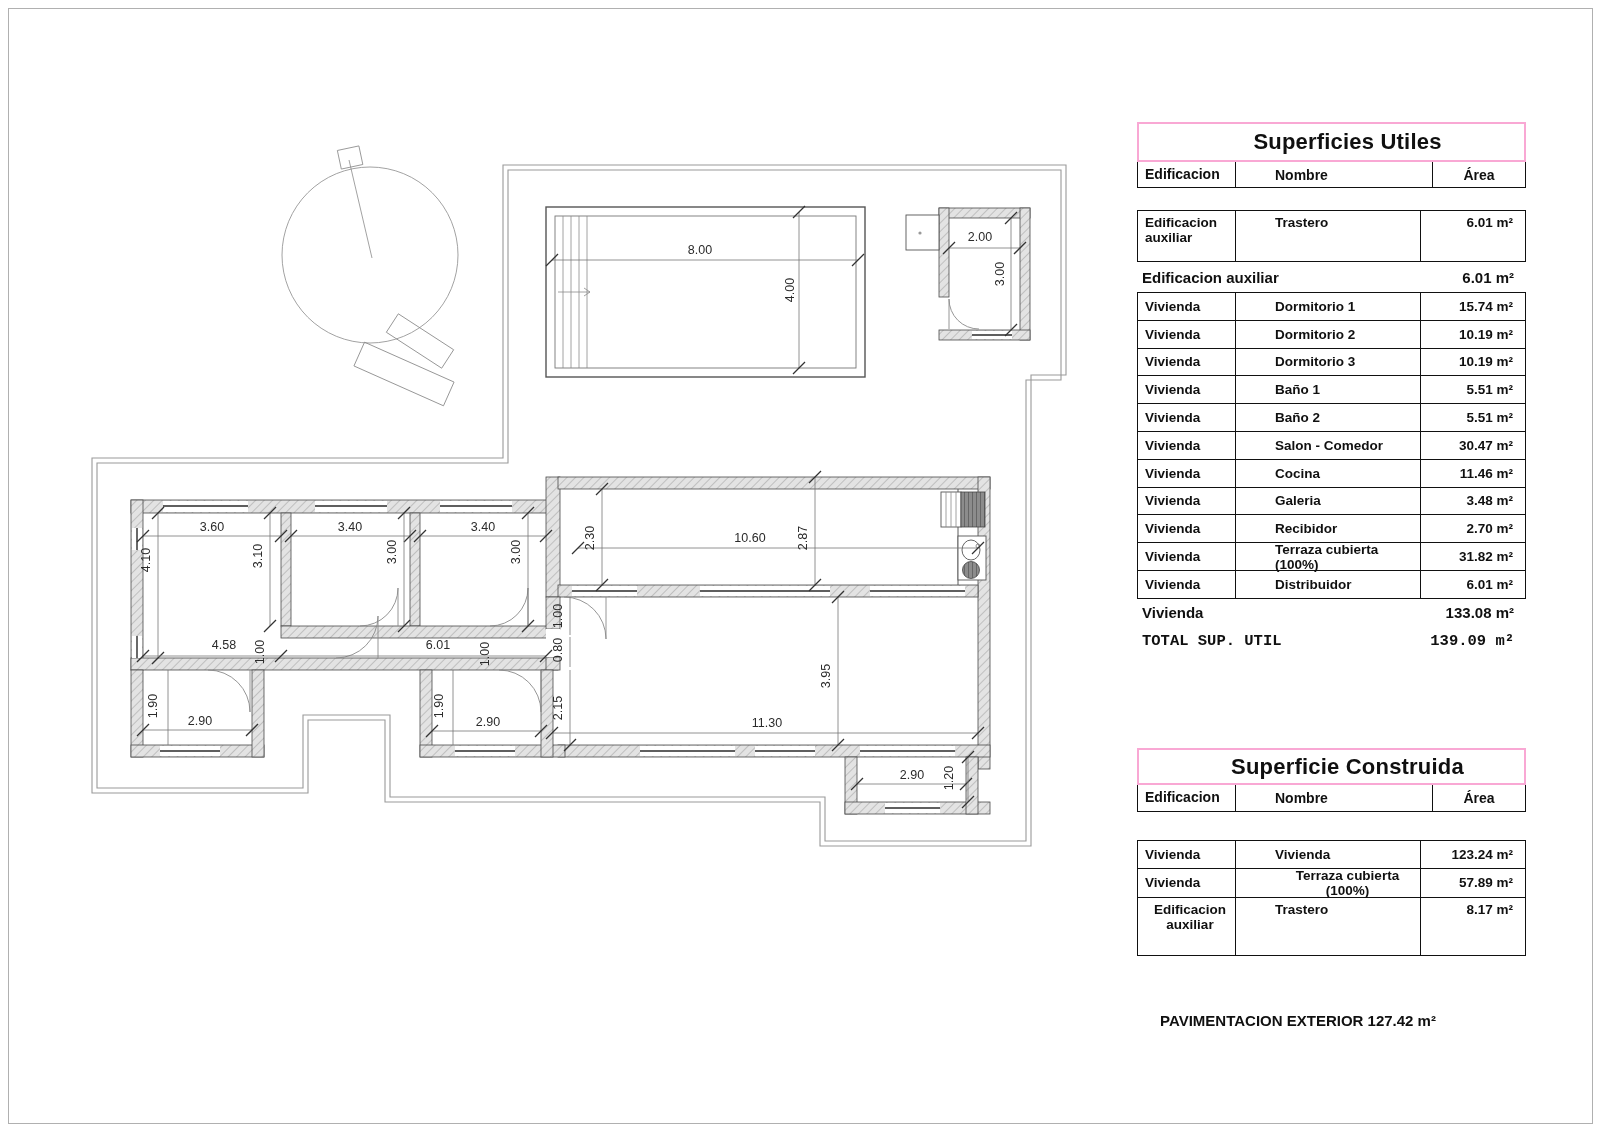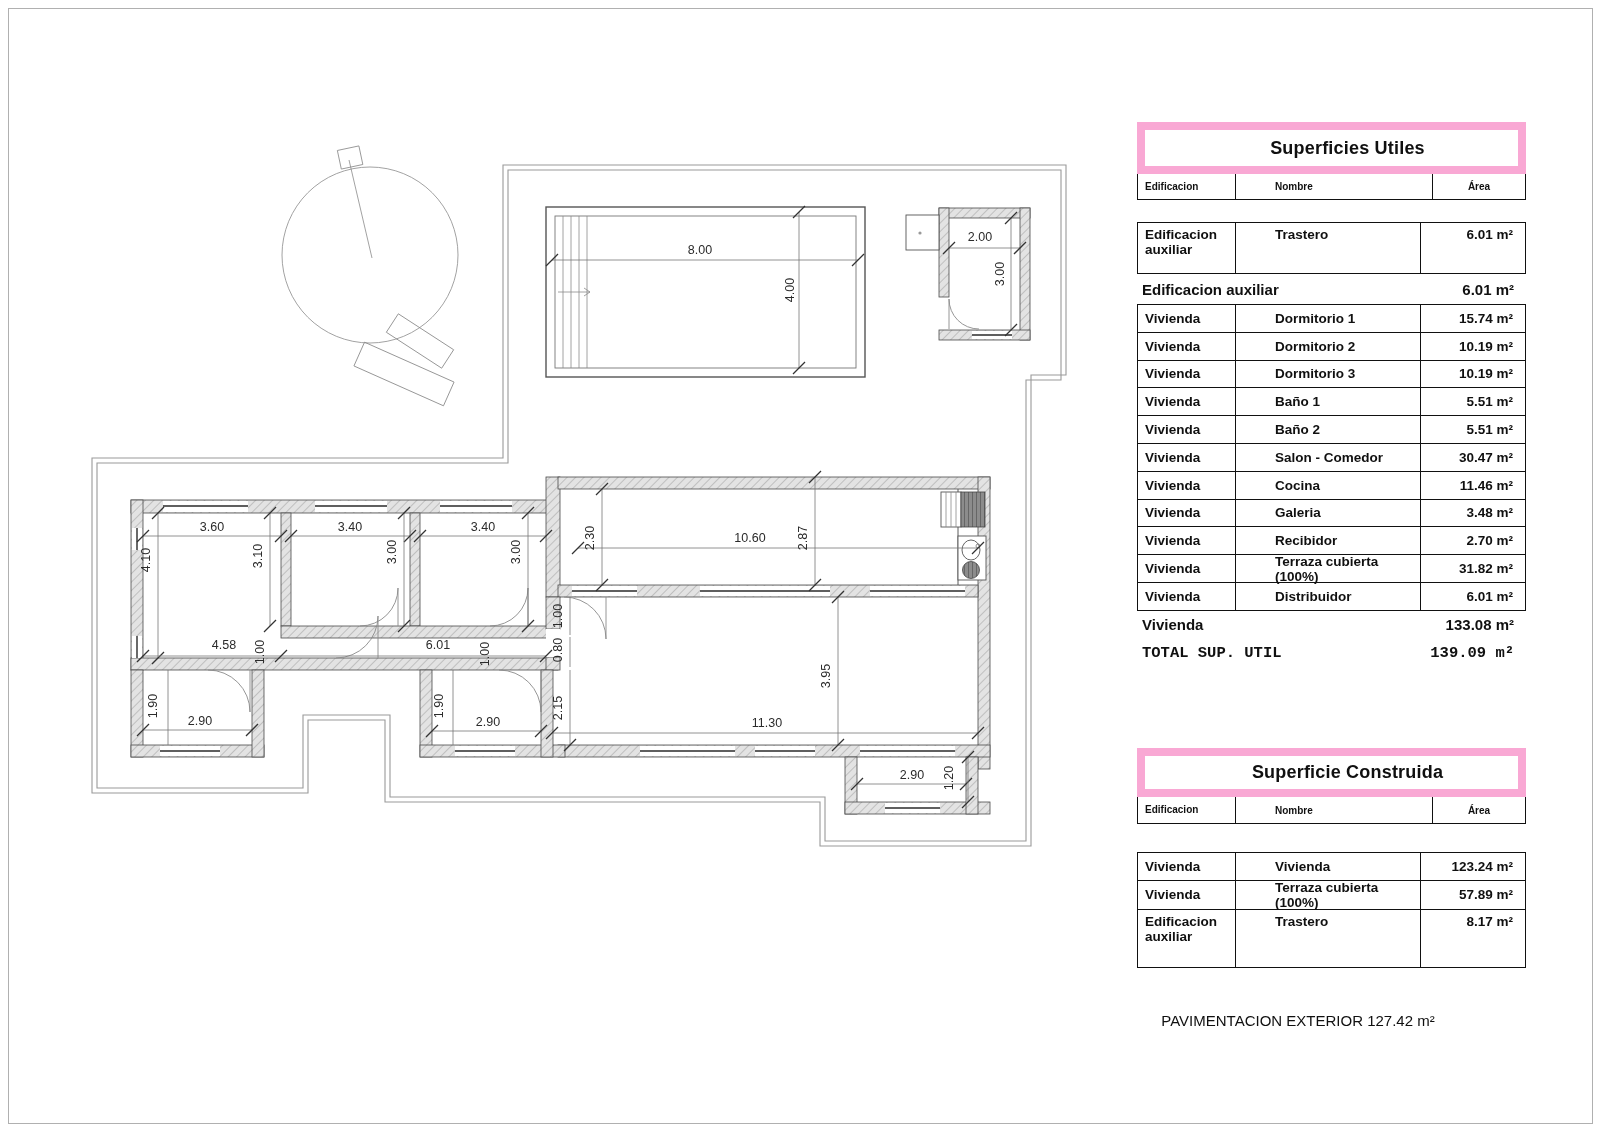--- a/index.html
+++ b/index.html
@@ -2,35 +2,35 @@
 <html><head>
 <meta charset="utf-8">
 <style>
   html,body{margin:0;padding:0;background:#fff;}
   body{width:1600px;height:1131px;position:relative;font-family:"Liberation Sans",sans-serif;overflow:hidden;}
   #page-frame{position:absolute;left:8px;top:8px;width:1583px;height:1114px;border:1px solid #b0b0b0;}
   #plan-svg{position:absolute;left:0;top:0;}
 
   
   .tbl{position:absolute;width:389px;font-weight:bold;color:#101010;}
-  .t-title{border:8px solid #f9a8d4;height:36px;display:flex;align-items:center;justify-content:center;font-size:18px;letter-spacing:.2px;padding-left:32px;}
-  .t-head{display:flex;border:1.4px solid #111;border-top:0;height:25px;font-size:10px;}
+  .t-title{border:2px solid #f9a8d4;height:36px;display:flex;align-items:center;justify-content:center;font-size:22px;letter-spacing:.2px;padding-left:32px;}
+  .t-head{display:flex;border:1.4px solid #111;border-top:0;height:25px;font-size:14px;}
   .t-gap22{height:22px;} .t-gap28{height:28px;}
   .t-row{display:flex;border:1.2px solid #111;font-size:13.5px;}
   .t-row + .t-row{border-top:0;}
   .rh27{height:26.8px;} .rh28{height:28px;} .tall50{height:50px;} .tall57{height:57px;}
   .cA{width:90px;flex:none;border-right:1.1px solid #111;padding-left:7px;display:flex;align-items:center;line-height:1.12;}
   .cB{flex:1;border-right:1.1px solid #111;padding-left:8px;display:flex;align-items:center;margin-left:31px;}
   .cC{width:92px;flex:none;display:flex;align-items:center;justify-content:flex-end;padding-right:12px;}
   .t-head .cC{justify-content:center;padding-right:0;}
   .tall50 .cA,.tall50 .cB,.tall50 .cC,.tall57 .cA,.tall57 .cB,.tall57 .cC{align-items:flex-start;padding-top:4px;}
   .srow{display:flex;align-items:center;justify-content:space-between;padding:0 12px 0 5px;font-size:15px;}
   .sh30{height:30px;} .sh28{height:28px;}
   .trow{display:flex;align-items:center;justify-content:space-between;padding:0 12px 0 5px;font-size:15.5px;height:28px;font-family:Liberation Mono, monospace;}
-  #footer-note{position:absolute;left:1128px;top:1012px;width:340px;text-align:center;font-weight:normal;font-size:15px;color:#101010;}
+  #footer-note{position:absolute;left:1128px;top:1012px;width:340px;text-align:center;font-weight:bold;font-size:15px;color:#101010;}
 
   
   .wall{fill:url(#hatch);stroke:#4a4a4a;stroke-width:.8;}
   .win{fill:#fff;stroke:none;}
   .winl{stroke:#2a2a2a;stroke-width:1.6;}
   .winv{stroke:#2a2a2a;stroke-width:1.4;}
   .ln{stroke:#5a5a5a;stroke-width:1;fill:none;}
   .thin{stroke:#8a8a8a;stroke-width:.8;fill:none;}
   .bnd{stroke:#9a9a9a;stroke-width:1.1;fill:none;}
   .dim{stroke:#777;stroke-width:.8;fill:none;}
@@ -367,21 +367,21 @@
   <div class="srow sh28">
     <span>Vivienda</span>
     <span>133.08 m²</span>
   </div>
   <div class="trow">
     <span>TOTAL SUP. UTIL</span>
     <span>139.09 m²</span>
   </div>
 </div>
 
-<div class="tbl" style="left:1137px;top:748px;">
+<div class="tbl" style="left:1137px;top:748px;text-align:center;">
   <div class="t-title" style="height:33px;">Superficie Construida</div>
   <div class="t-head" style="height:26px;">
     <span class="cA">Edificacion</span>
     <span class="cB">Nombre</span>
     <span class="cC">Área</span>
   </div>
   <div class="t-gap28"></div>
   <div class="t-row rh27">
       <span class="cA">Vivienda</span>
       <span class="cB">Vivienda</span>

